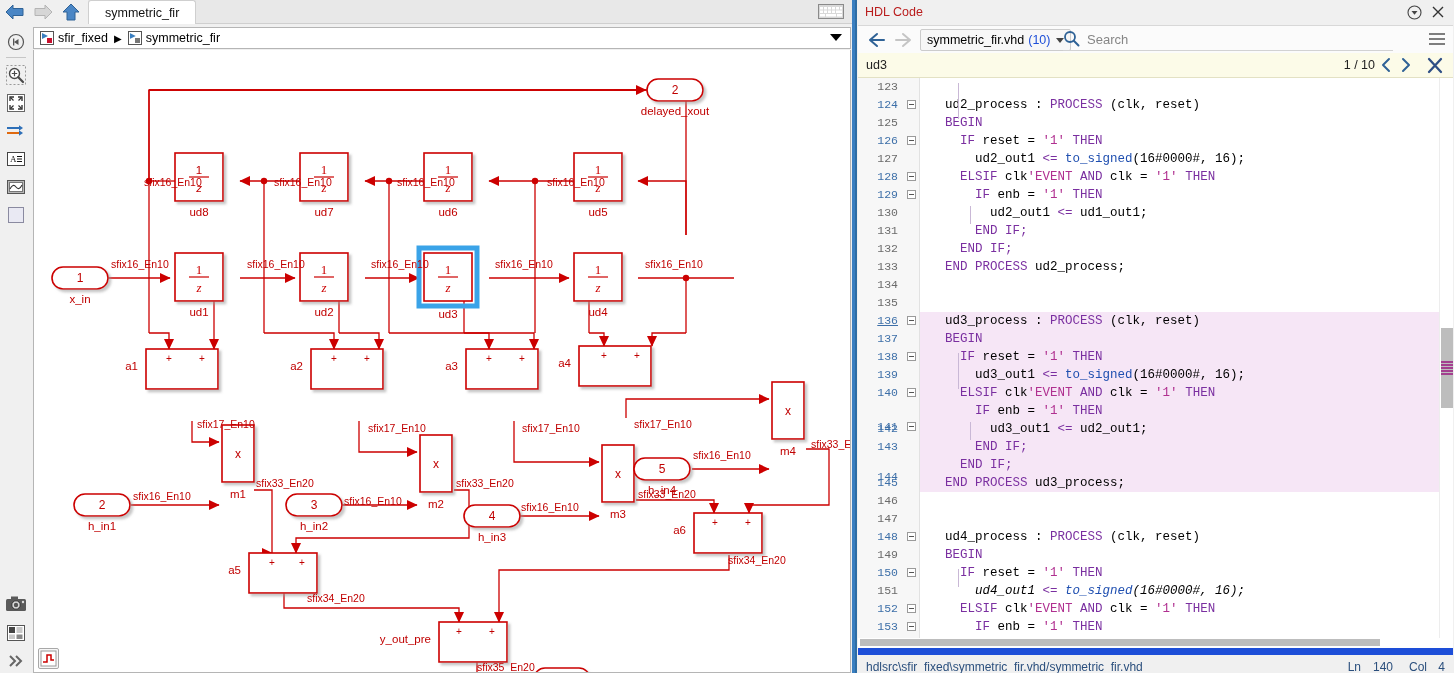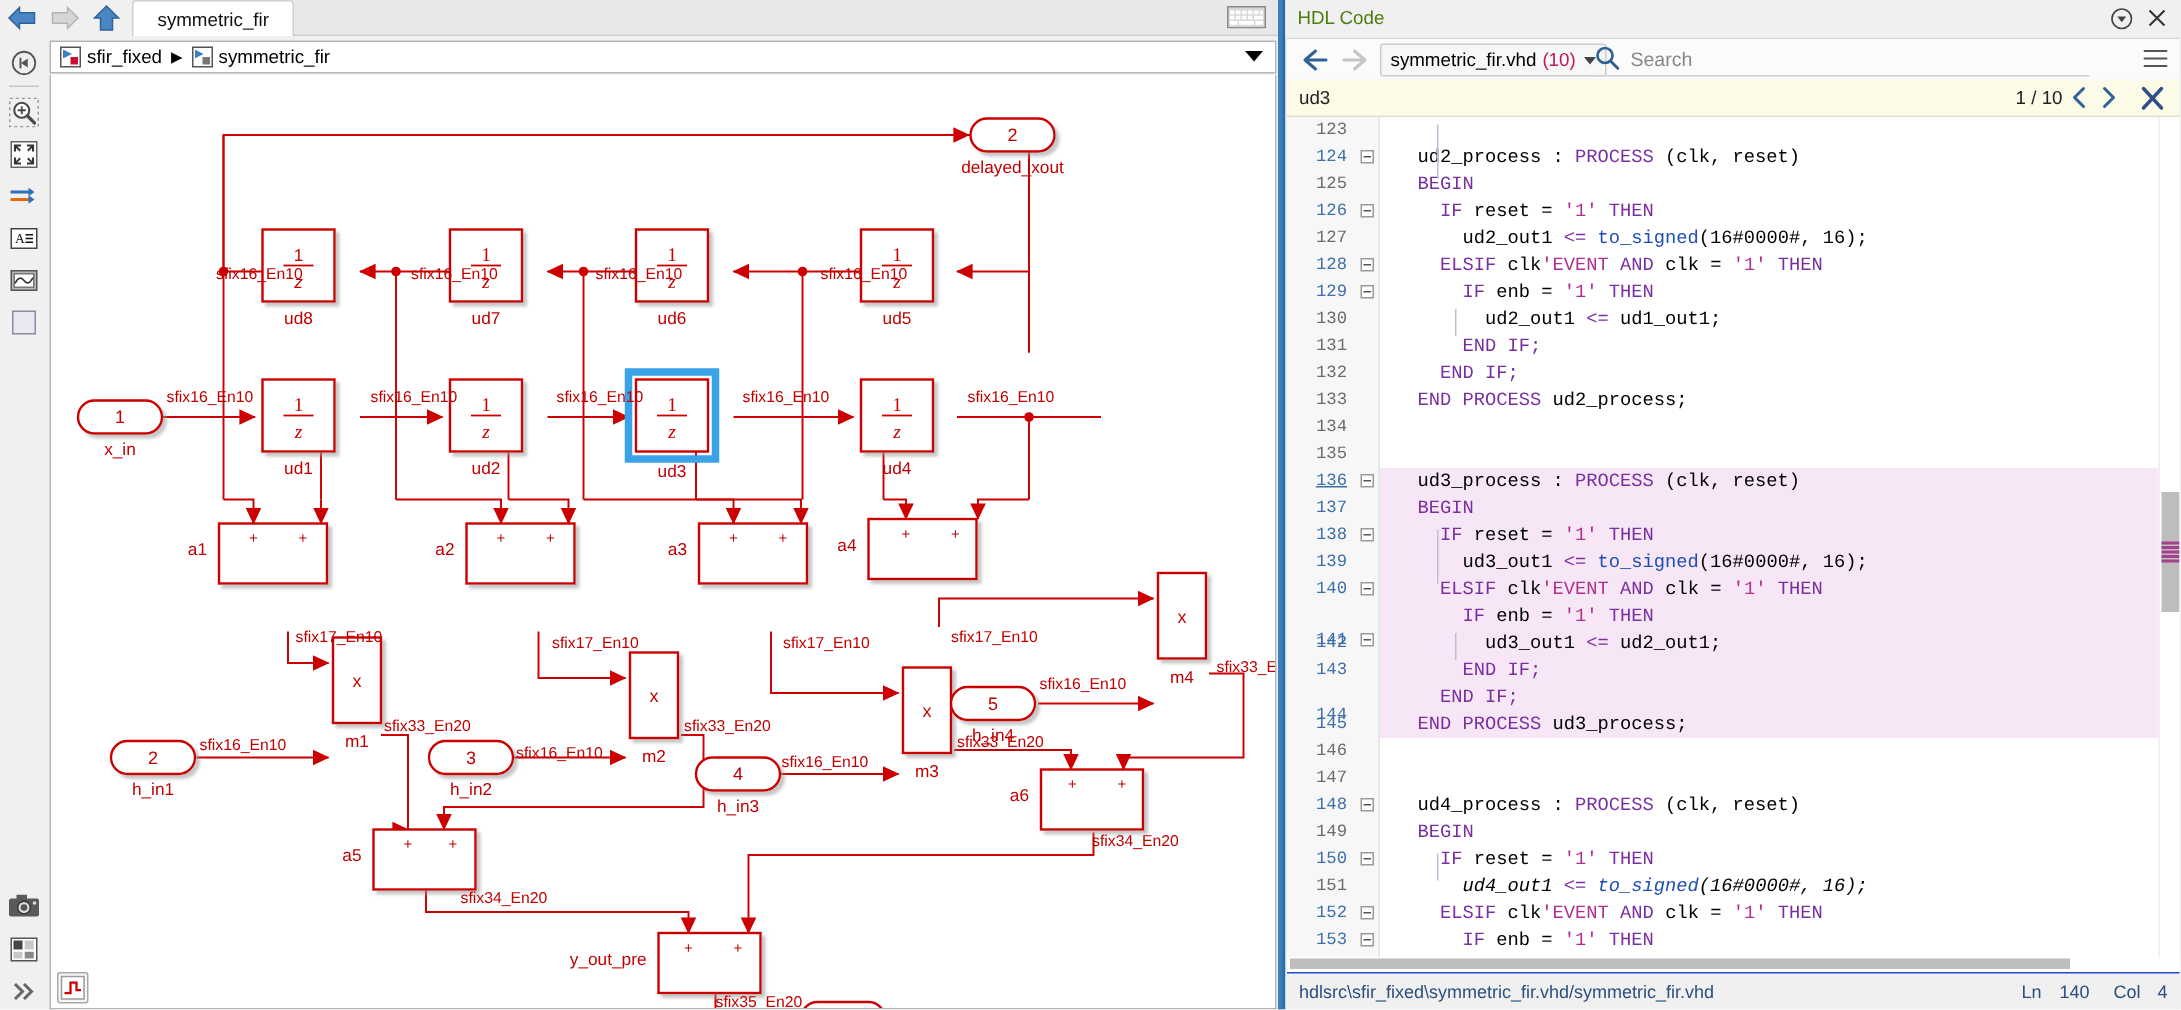--- a/index.html
+++ b/index.html
@@ -127,38 +127,38 @@
   #hdl-pane {
     position: absolute; left: 857px; top: 0; width: 597px; height: 673px;
     background: #f0f0f0;
   }
   #hdl-title {
     position: absolute; left: 0; top: 0; width: 597px; height: 25px;
     background: #f0f0f0;
   }
   #hdl-title-text {
     position: absolute; left: 8px; top: 5px;
-    font-size: 12.5px; color: #4d7c0f; text-align: center;
+    font-size: 12.5px; color: #b91c1c; text-align: center;
   }
   #hdl-collapse-icon { position: absolute; right: 32px; top: 5px; width: 15px; height: 15px; }
   #hdl-close-icon { position: absolute; right: 9px; top: 5px; width: 14px; height: 14px; }
 
   #hdl-toolbar {
     position: absolute; left: 1px; top: 25px; width: 595px; height: 28px;
     background: #fbfbfb; border-top: 1px solid #d8d8d8;
   }
   #hdl-back-btn  { position: absolute; left: 8px;  top: 4px; width: 22px; height: 20px; }
   #hdl-fwd-btn   { position: absolute; left: 34px; top: 4px; width: 22px; height: 20px; }
   #file-select {
     position: absolute; left: 62px; top: 3px; height: 22px;
     border: 1px solid #cccccc; background: #f7f7f7;
     display: flex; align-items: center; padding: 0 6px; gap: 4px;
     font-size: 12.5px; color: #000; border-radius: 2px;
   }
-  #file-select-count { color: #be185d; }
+  #file-select-count { color: #1d4ed8; }
   #file-select-caret {
     width: 0; height: 0; margin-left: 2px;
     border-left: 4px solid transparent; border-right: 4px solid transparent;
     border-top: 5px solid #444;
   }
   #search-wrap {
     position: absolute; left: 205px; top: 3px; width: 330px; height: 22px;
     display: flex; align-items: center; gap: 5px;
     border-bottom: 1px solid #d2d2d2;
   }
@@ -234,21 +234,21 @@
     position: absolute; left: 1px; bottom: 0; width: 595px; height: 10px;
     background: #ffffff;
   }
   #code-hthumb {
     position: absolute; left: 2px; top: 1px; height: 7px; background: #bdbdbd;
   }
 
   
   #hdl-status {
     position: absolute; left: 1px; top: 648px; width: 595px; height: 25px;
-    background: #f0f0f0; border-top: 1px solid #1d4ed8;
+    background: #f0f0f0; border-top: 7px solid #1d4ed8;
   }
   #status-path { position: absolute; left: 8px; top: 5px; font-size: 12px; color: #2b4f7d;
                  font-family: "Liberation Sans", sans-serif; }
   #status-ln-lbl  { position: absolute; right: 92px; top: 5px; font-size: 12px; color: #2b4f7d; }
   #status-ln-val  { position: absolute; right: 60px; top: 5px; font-size: 12px; color: #2b4f7d; }
   #status-col-lbl { position: absolute; right: 26px; top: 5px; font-size: 12px; color: #2b4f7d; }
   #status-col-val { position: absolute; right: 8px;  top: 5px; font-size: 12px; color: #2b4f7d; }
 </style>
 </head>
 <body>

